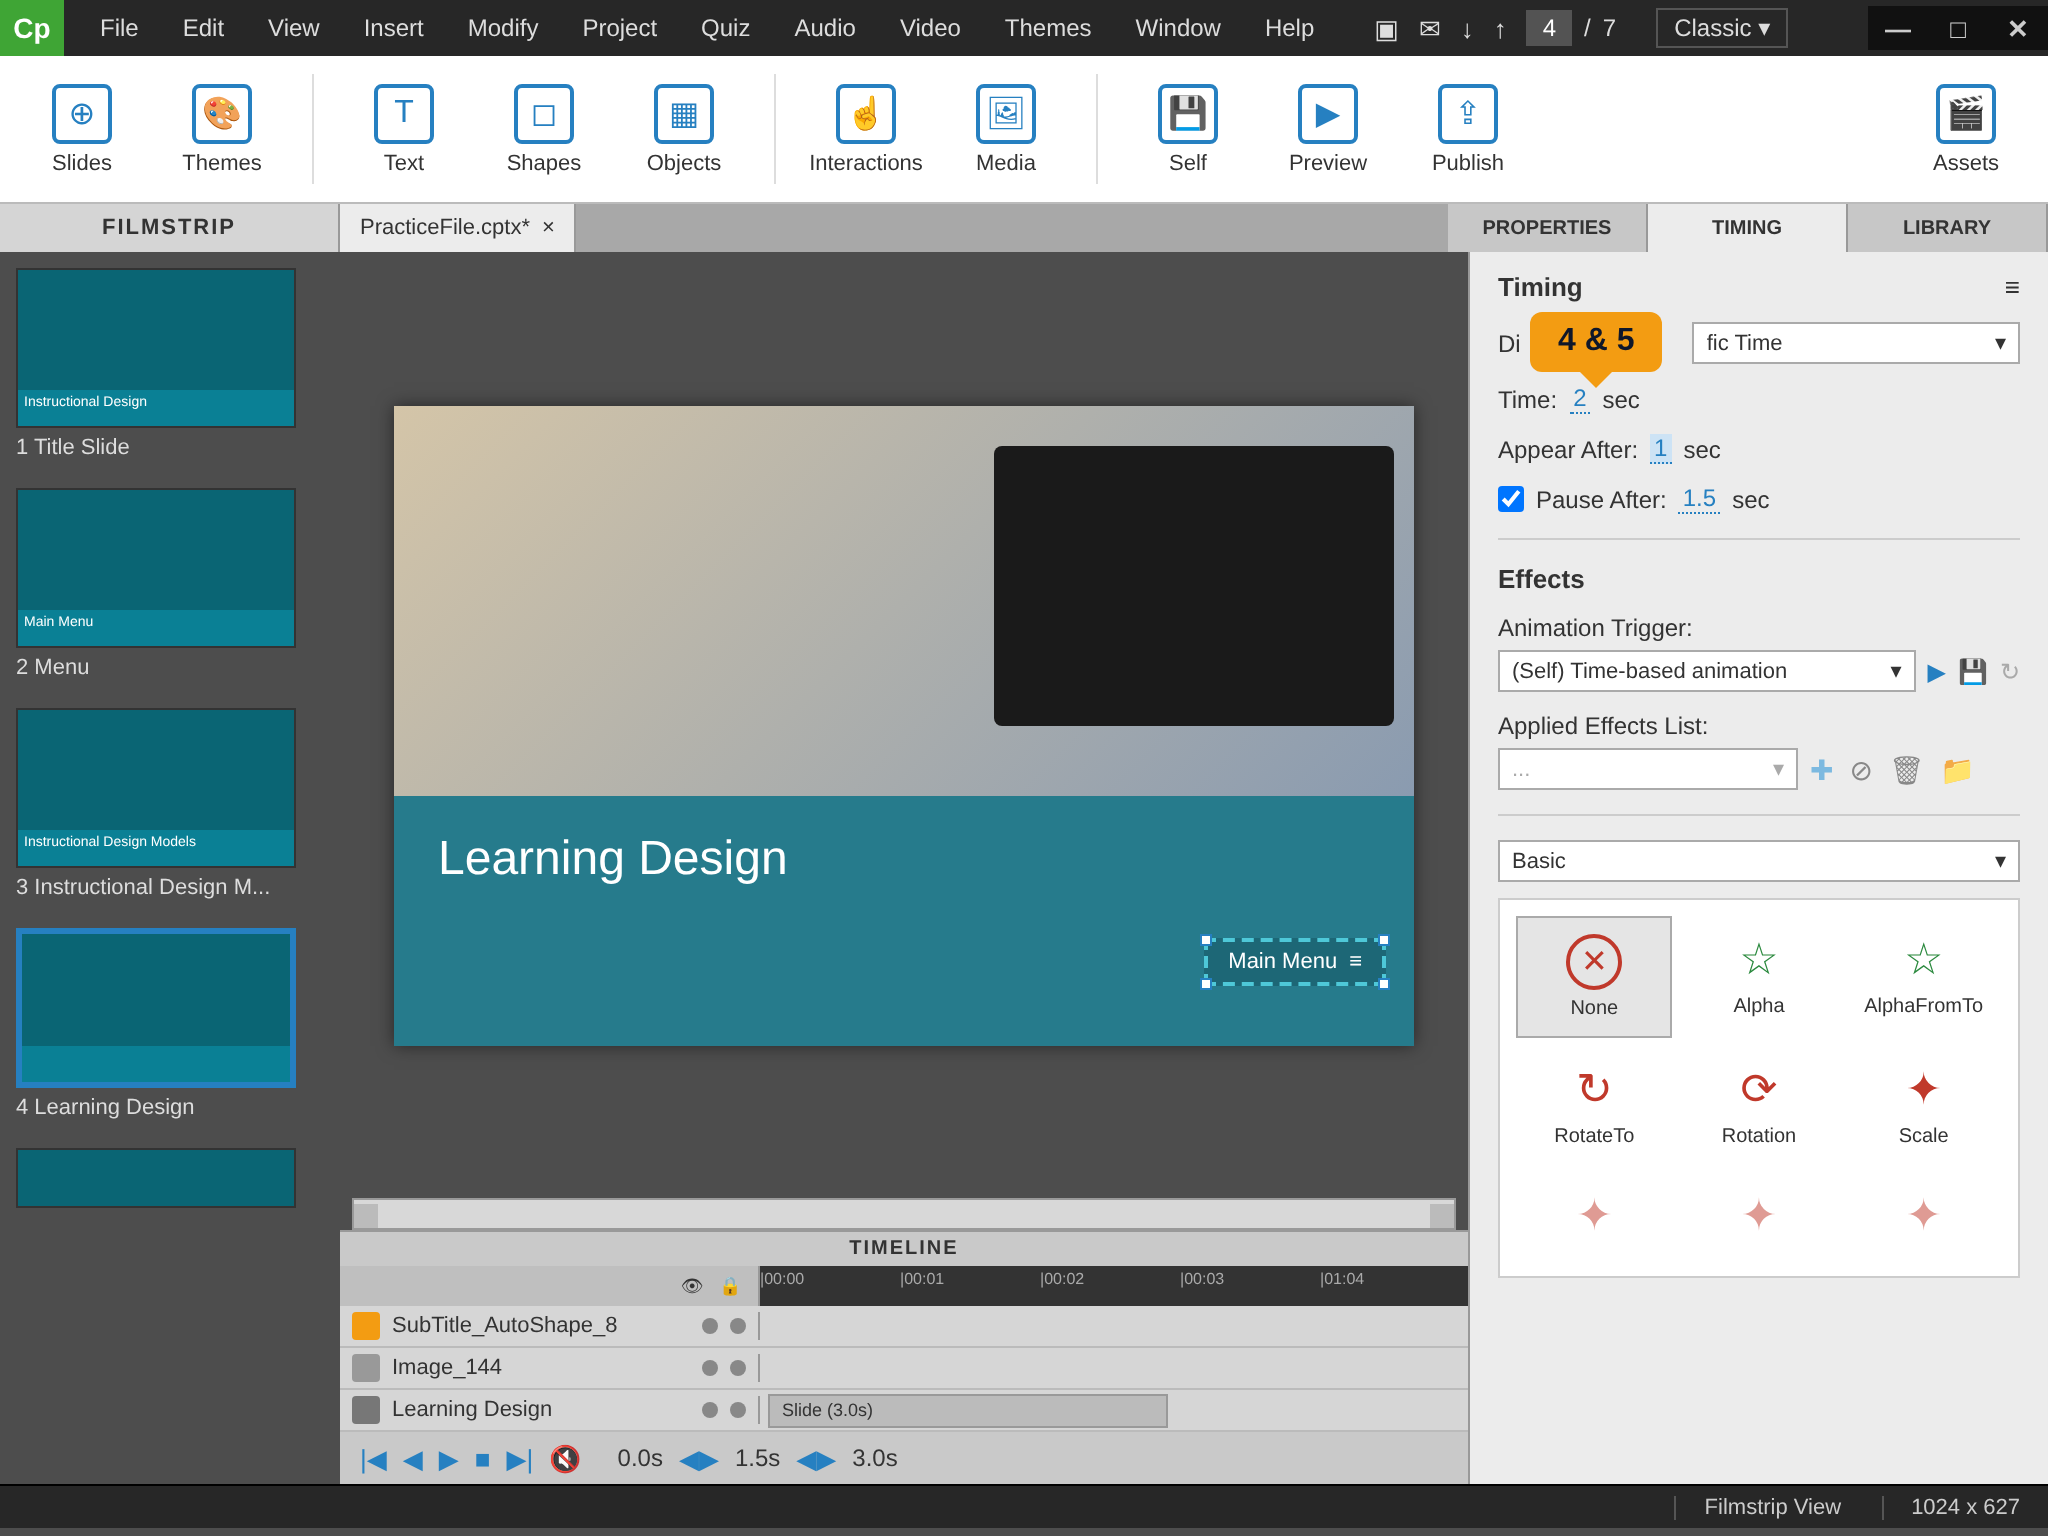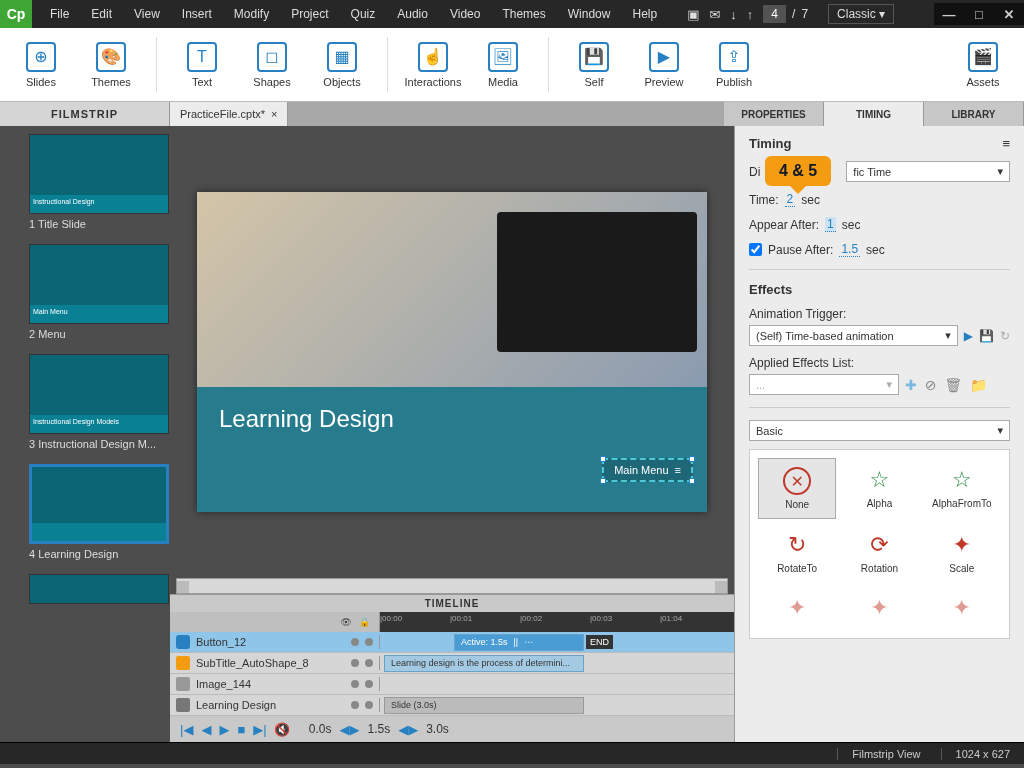--- a/index.html
+++ b/index.html
@@ -23,21 +23,21 @@
 
 .tabstrip { height: 24px; background: #a8a8a8; display: flex; }
 .tab { background: #ececec; padding: 4px 10px; font-size: 11px; border-right: 1px solid #999; display: flex; align-items: center; gap: 6px; }
 .tab.filmstrip { background: #d5d5d5; width: 170px; justify-content: center; font-weight: bold; letter-spacing: 1px; }
 .right-tabs { margin-left: auto; display: flex; }
 .right-tabs .tab { width: 100px; justify-content: center; font-size: 10px; font-weight: bold; background: #c7c7c7; }
 .right-tabs .tab.active { background: #ececec; }
 
 .workarea { display: flex; height: 616px; }
 .filmstrip { width: 170px; background: #4d4d4d; padding: 8px; overflow-y: auto; }
-.thumb { margin-bottom: 14px; margin-left: 21px; }
+.thumb { margin-bottom: 14px; }
 .thumb-img { width: 140px; height: 80px; background: #0a6574; border: 1px solid #333; position: relative; overflow: hidden; }
 .thumb-img.selected { border: 3px solid #2680c1; }
 .thumb-lbl { color: #ddd; font-size: 11px; margin-top: 4px; }
 .thumb-title-bar { position: absolute; bottom: 0; left: 0; right: 0; height: 18px; background: #0a8095; color: #fff; font-size: 7px; padding: 3px; }
 
 .center { flex: 1; background: #4d4d4d; display: flex; flex-direction: column; }
 .canvas-wrap { flex: 1; display: flex; align-items: center; justify-content: center; padding: 20px 10px; position: relative; }
 .canvas { width: 510px; height: 320px; background: #fff; position: relative; box-shadow: 0 0 8px rgba(0,0,0,.5); }
 .canvas-img { height: 195px; background: linear-gradient(135deg, #d4c5a8, #8a9bb0); position: relative; overflow: hidden; }
 .laptop { position: absolute; right: 10px; top: 20px; width: 200px; height: 140px; background: #1a1a1a; border-radius: 4px; }
@@ -259,42 +259,29 @@
         </div>
         <div class="tl-ruler" id="tlruler">
             <span class="tl-tick" style="left: 0px;">|00:00</span>
             <span class="tl-tick" style="left: 70px;">|00:01</span>
             <span class="tl-tick" style="left: 140px;">|00:02</span>
             <span class="tl-tick" style="left: 210px;">|00:03</span>
             <span class="tl-tick" style="left: 280px;">|01:04</span>
           </div>
       </div>
       <div id="tlrows">
-          <div class="tl-row sel">
-            <div class="tl-row-left">
-              <div class="tl-icon btn"></div>
-              <span>Button_12</span>
-              <div class="tl-dots">
-                <div class="tl-dot"></div>
-                <div class="tl-dot"></div>
-              </div>
-            </div>
-            <div class="tl-bar active" style="width:130px;margin-left:74px">Active: 1.5s <span>||</span> <span>⋯</span></div>
-            <span class="end-marker">END</span>
-          </div>
           <div class="tl-row">
             <div class="tl-row-left">
               <div class="tl-icon shape"></div>
               <span>SubTitle_AutoShape_8</span>
               <div class="tl-dots">
                 <div class="tl-dot"></div>
                 <div class="tl-dot"></div>
               </div>
             </div>
-            <div class="tl-bar " style="width:200px;margin-left:4px">Learning design is the process of determini...</div>
           </div>
           <div class="tl-row">
             <div class="tl-row-left">
               <div class="tl-icon img"></div>
               <span>Image_144</span>
               <div class="tl-dots">
                 <div class="tl-dot"></div>
                 <div class="tl-dot"></div>
               </div>
             </div>

